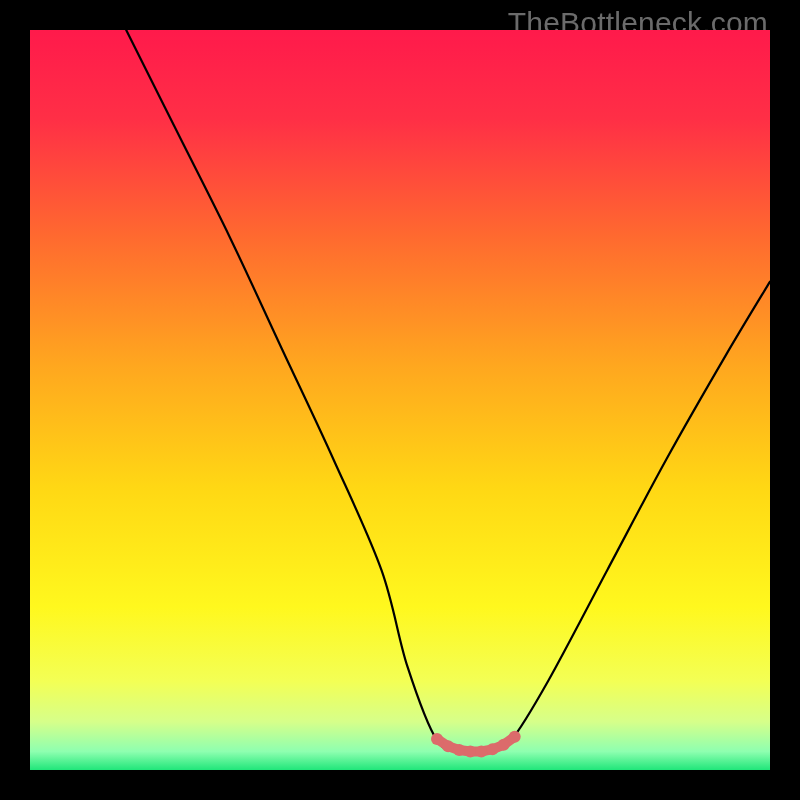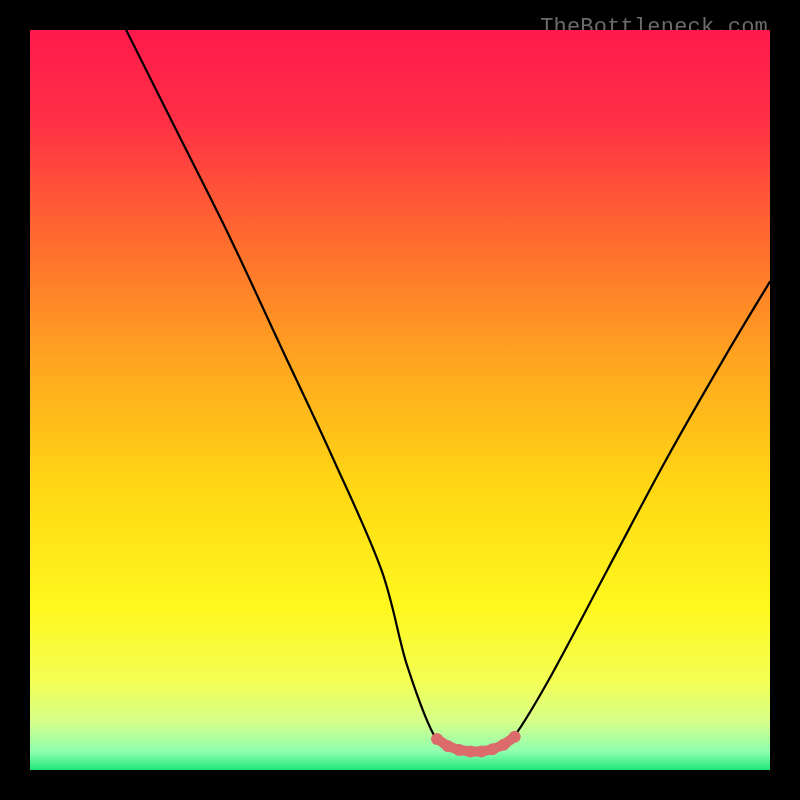--- a/index.html
+++ b/index.html
@@ -20,24 +20,24 @@
   }
   .gradient-area {
     position: absolute;
     left: 0;
     top: 0;
     width: 740px;
     height: 740px;
   }
   .watermark {
     position: absolute;
-    top: 15px;
+    top: 6px;
     right: 32px;
-    font-family: Liberation Mono, monospace;
-    font-size: 22px;
+    font-family: Liberation Sans, sans-serif;
+    font-size: 30px;
     font-weight: 500;
     color: #6b6b6b;
     letter-spacing: 0.2px;
     user-select: none;
   }
   svg {
     display: block;
   }
 </style>
 </head>

